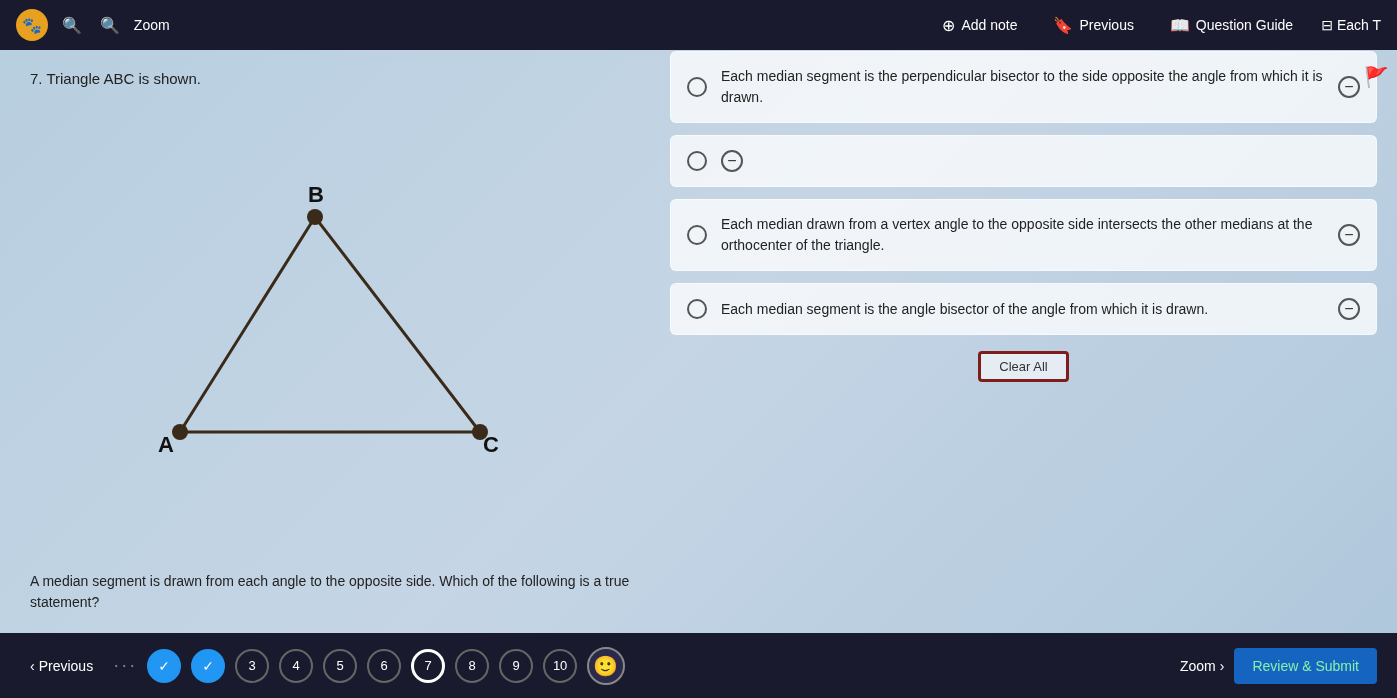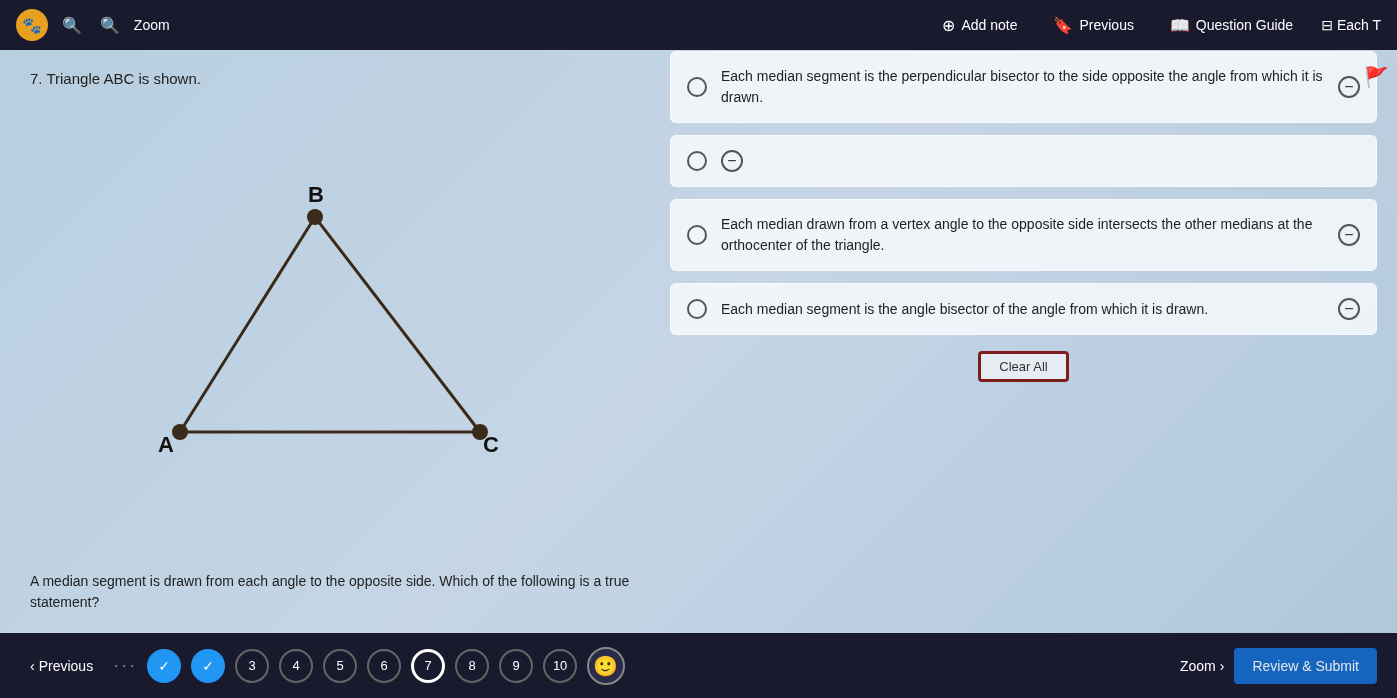--- a/index.html
+++ b/index.html
@@ -251,21 +251,21 @@
       color: white;
       font-size: 14px;
       cursor: pointer;
       display: flex;
       align-items: center;
       gap: 4px;
     }
 
     .review-submit-btn {
       background: #1565C0;
-      color: #e5e5e5;
+      color: #86efac;
       border: none;
       border-radius: 4px;
       padding: 10px 18px;
       font-size: 14px;
       cursor: pointer;
     }
 
     .smiley-btn {
       width: 38px;
       height: 38px;

